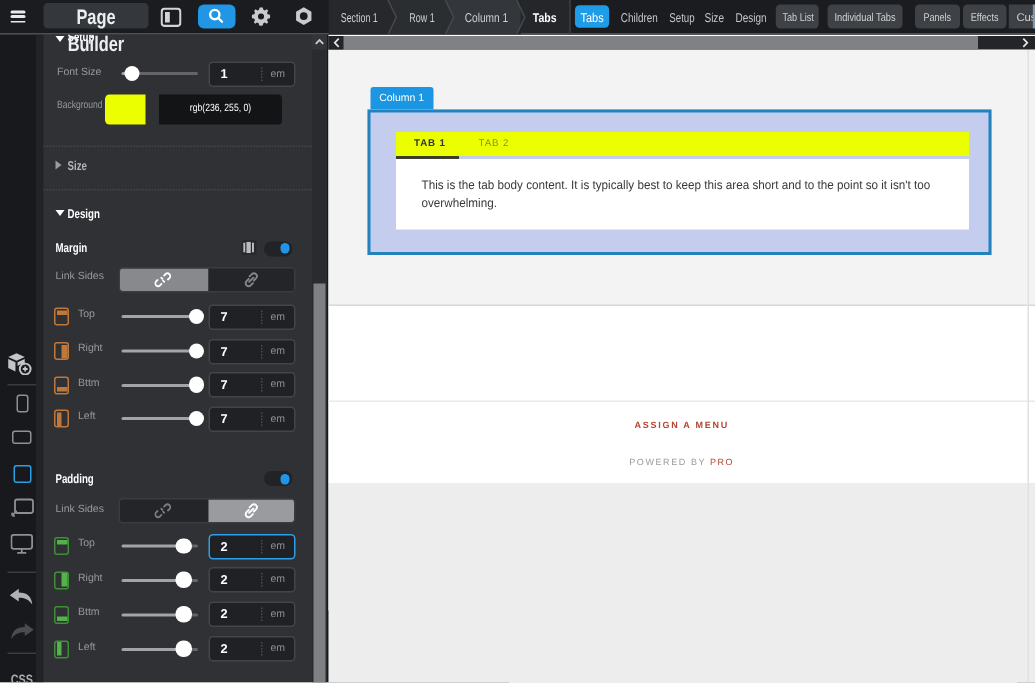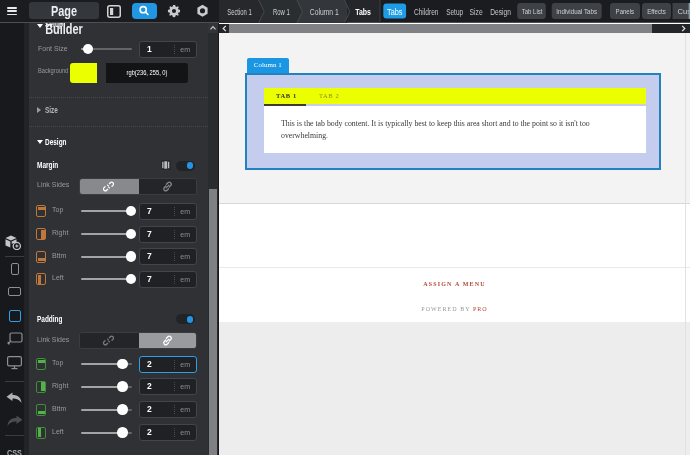--- a/index.html
+++ b/index.html
@@ -35,21 +35,21 @@
   .toggle .dot{position:absolute;right:1.3px;top:1.6px;width:6.8px;height:6.8px;border-radius:50%;background:#2196e8;}
   .linkbox{position:absolute;left:79px;width:118px;height:17px;border-radius:3px;overflow:hidden;border:1px solid #3a3c40;box-sizing:border-box;}
   .linkhalf{position:absolute;top:0;width:59px;height:17px;}
   .mp-icon{position:absolute;width:10px;height:12px;border:1.5px solid;border-radius:2px;box-sizing:border-box;}
   .mp-bar{position:absolute;}
   
   #pscroll-track{left:208px;top:24px;width:10px;height:431px;background:#292b2e;}
   #pscroll-thumb{left:209px;top:189px;width:8px;height:266px;background:#7e8083;}
   #pscroll-up{left:208px;top:23px;width:10px;height:10px;background:#323438;}
   
-  #canvas{left:219px;top:23px;width:471px;height:384px;background:#fff;font-family:Liberation Serif, serif;}
+  #canvas{left:219px;top:23px;width:471px;height:384px;background:#fff;}
   .band{position:absolute;left:0;width:471px;}
   #hstrip{top:1px;height:9px;background:#232528;}
   #hthumb{position:absolute;left:9.5px;top:0;width:423px;height:9px;background:#7f8184;}
   
   #colbox{left:25.5px;top:49.5px;width:416px;height:97px;background:#c4cdee;border:2px solid #2381bd;box-sizing:border-box;}
   #collabel{left:28px;top:34.5px;width:41.5px;height:15px;background:#1b96e3;border-radius:2px 2px 0 0;color:#fff;font-size:7px;line-height:15px;text-align:center;}
   #tabbar{left:44.5px;top:64.5px;width:382px;height:16.5px;background:#ecff00;}
   #tabunder{left:44.5px;top:81px;width:42px;height:2px;background:#3c3c28;}
   #tabpanel{left:44.5px;top:83px;width:382px;height:47px;background:#fff;}
   .tabtxt{position:absolute;font-size:6.5px;font-weight:bold;letter-spacing:0.6px;line-height:16.5px;}

